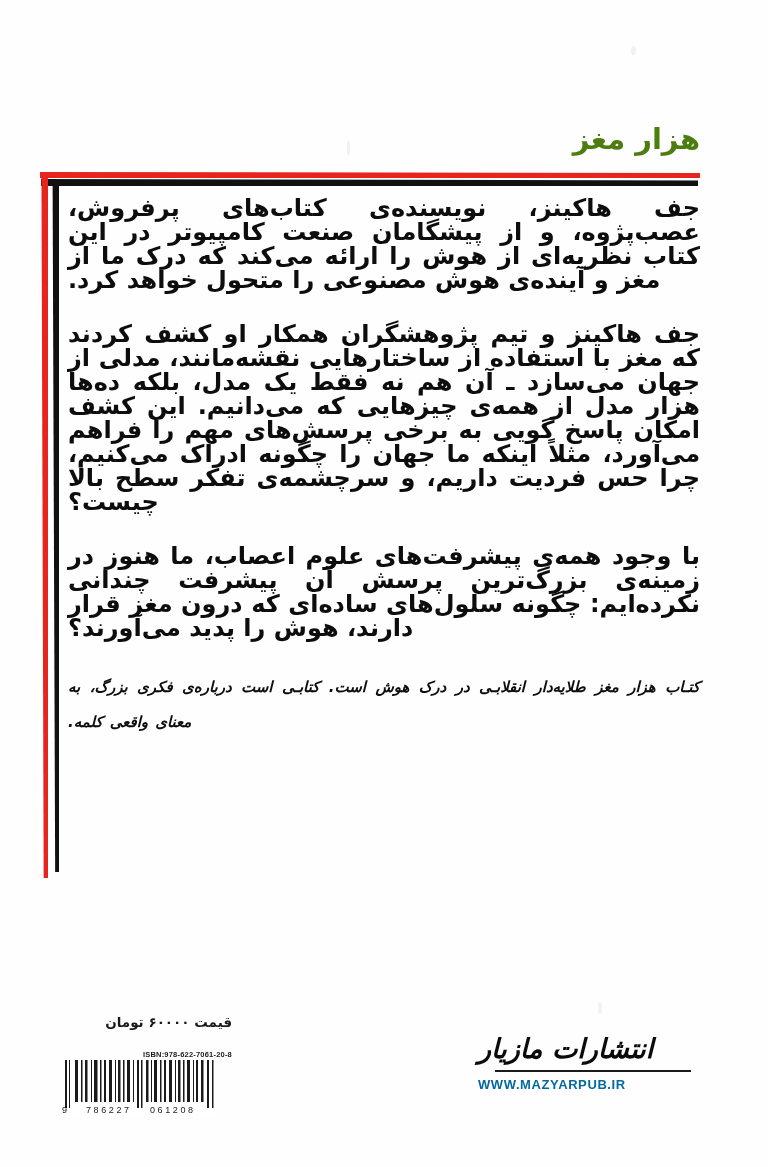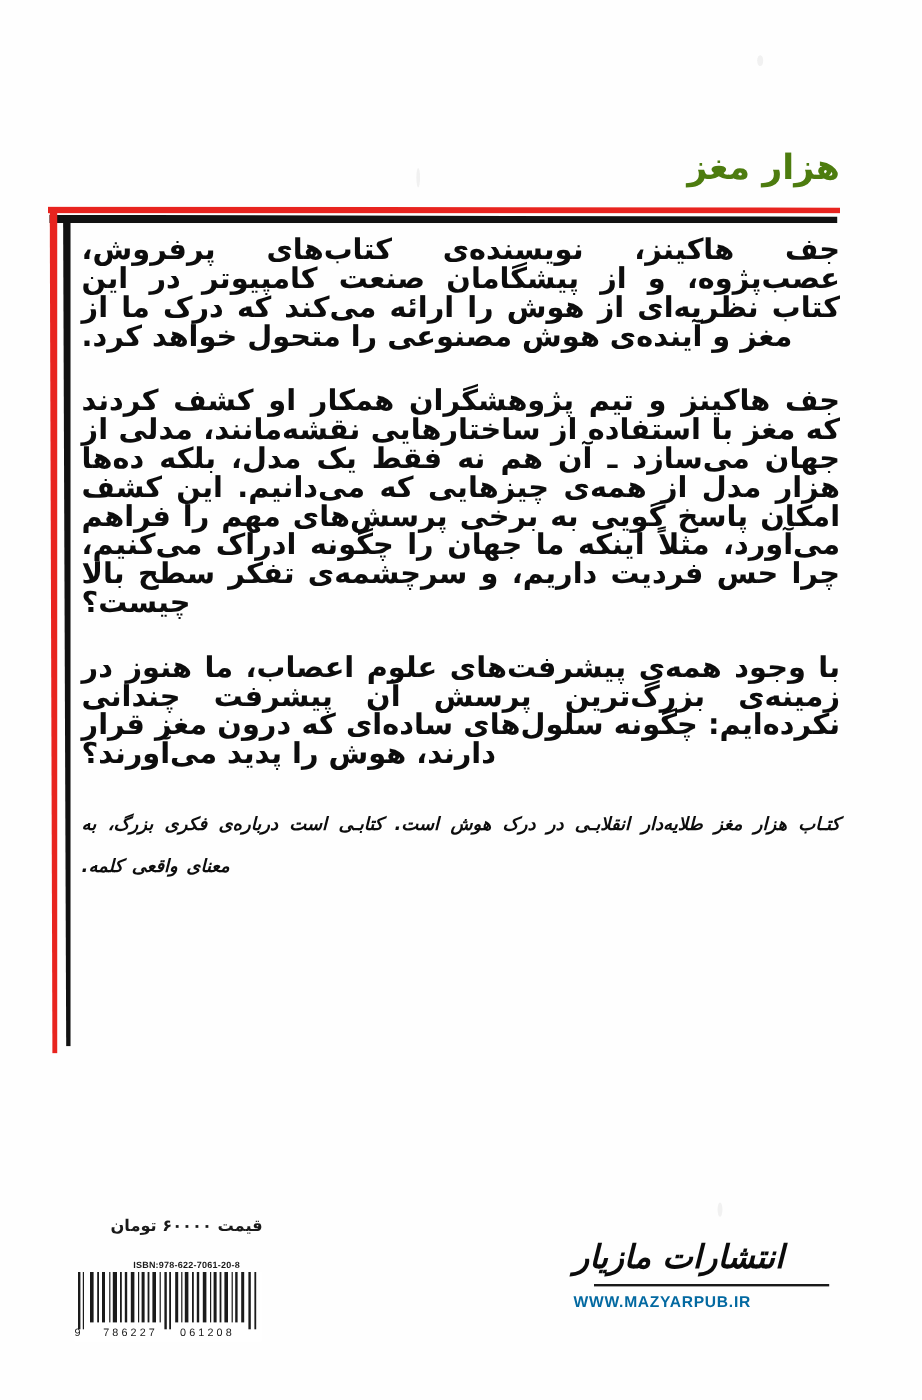--- a/index.html
+++ b/index.html
@@ -103,24 +103,24 @@
     margin-top: 30px;
     font-style: italic;
     font-size: 15px;
     line-height: 35px;
     word-spacing: 2px;
   }
 
   
   .price-block {
     position: absolute;
-    left: 68px;
+    left: 57px;
     top: 1014px;
     width: 175px;
-    text-align: center;
+    text-align: right;
     direction: rtl;
   }
   .price-text {
     font-size: 13.5px;
     font-weight: bold;
     color: #1a1a1a;
     letter-spacing: 0.3px;
     white-space: nowrap;
   }
   .isbn-text {

